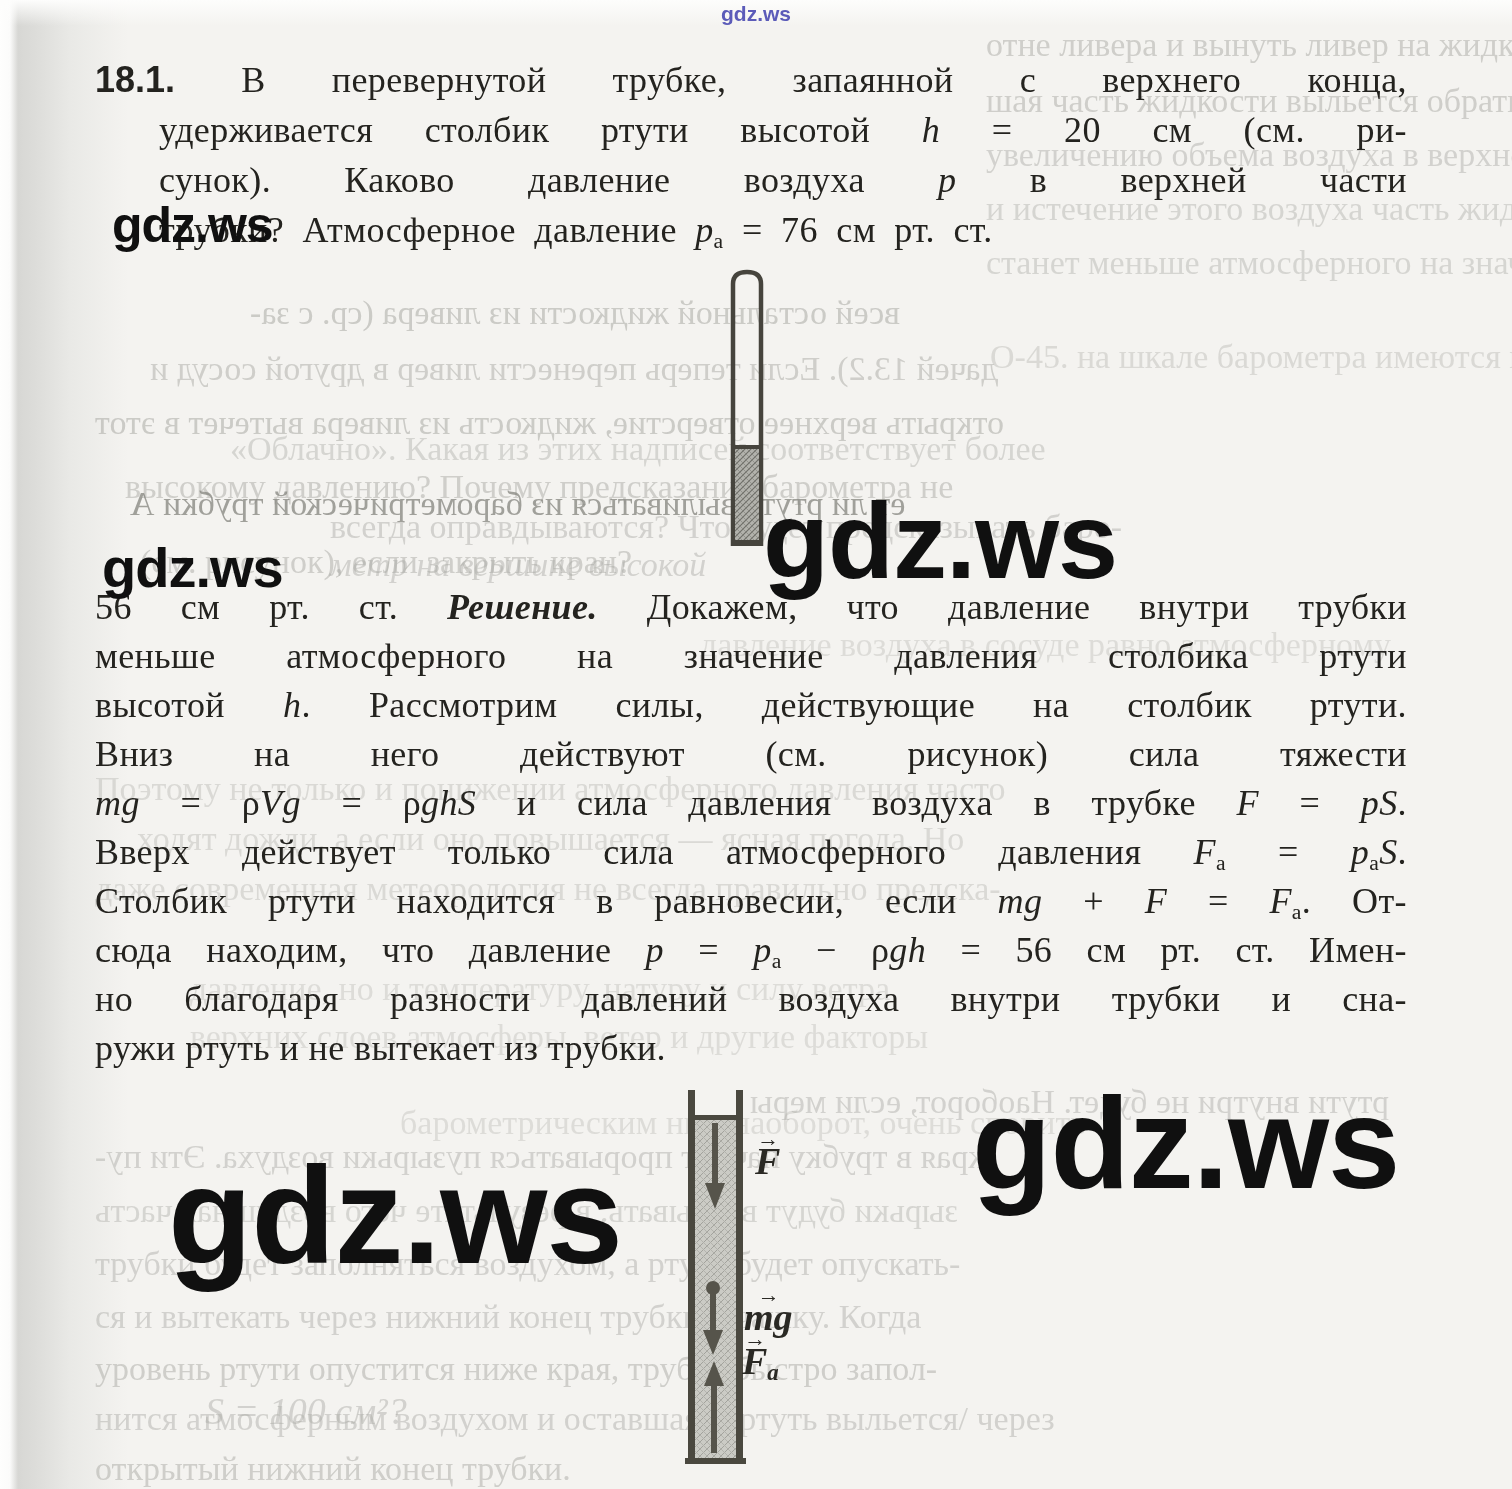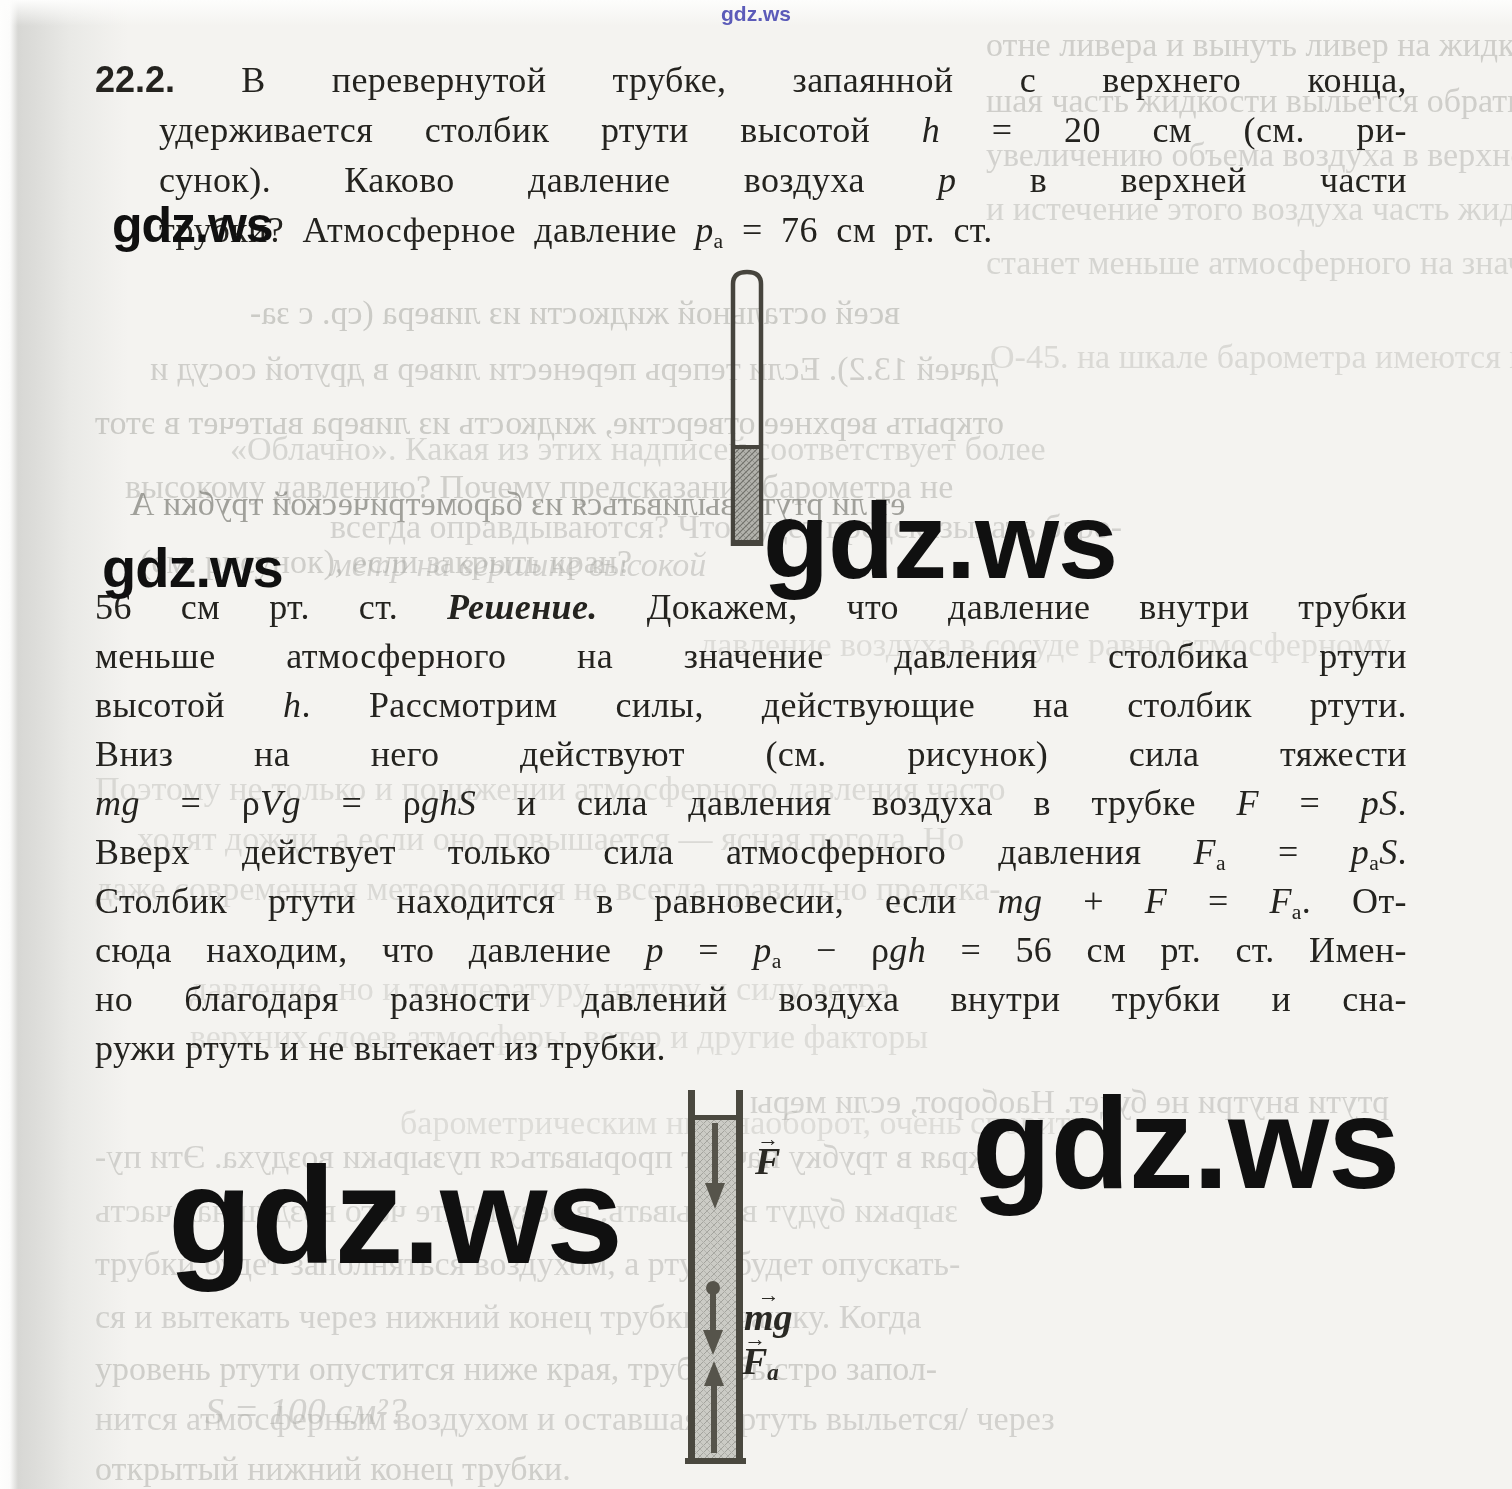--- a/index.html
+++ b/index.html
@@ -96,21 +96,21 @@
     </defs>
     <g>
       <path d="M11,278 L11,16 Q11,4 25,4 Q39,4 39,16 L39,278" fill="none" stroke="#46443d" stroke-width="4.5"></path>
     </g>
     <rect x="13" y="180" width="24" height="92" fill="url(#hatch1)"></rect>
     <rect x="12" y="177" width="26" height="4" fill="#46443d"></rect>
     <rect x="9" y="272" width="32" height="6" fill="#46443d"></rect>
   </svg>
 
   <div id="problem" class="textblock" style="left:95px;top:55px;width:1312px;font-size:36px;">
-      <div class="tline "><span class="seg-b">22.2.</span><span>  В перевернутой трубке, запаянной с верхнего конца,</span></div>
+      <div class="tline "><span class="seg-b">18.1.</span><span>  В перевернутой трубке, запаянной с верхнего конца,</span></div>
       <div class="tline indent"><span>удерживается столбик ртути высотой </span><span class="seg-i">h</span><span> = 20 см (см. ри-</span></div>
       <div class="tline indent"><span>сунок). Каково давление воздуха </span><span class="seg-i">p</span><span> в верхней части</span></div>
       <div class="tline indent nojust loose"><span>трубки? Атмосферное давление </span><span class="seg-i">p</span><span class="seg-sub">а</span><span> = 76 см рт. ст.</span></div>
     </div>
 
   <div id="solution" class="textblock" style="left:95px;top:583px;width:1312px;font-size:36px;">
       <div class="tline "><span>56 см рт. ст. </span><span class="seg-bi">Решение.</span><span> Докажем, что давление внутри трубки</span></div>
       <div class="tline "><span>меньше атмосферного на значение давления столбика ртути</span></div>
       <div class="tline "><span>высотой </span><span class="seg-i">h</span><span>. Рассмотрим силы, действующие на столбик ртути.</span></div>
       <div class="tline "><span>Вниз на него действуют (см. рисунок) сила тяжести</span></div>

